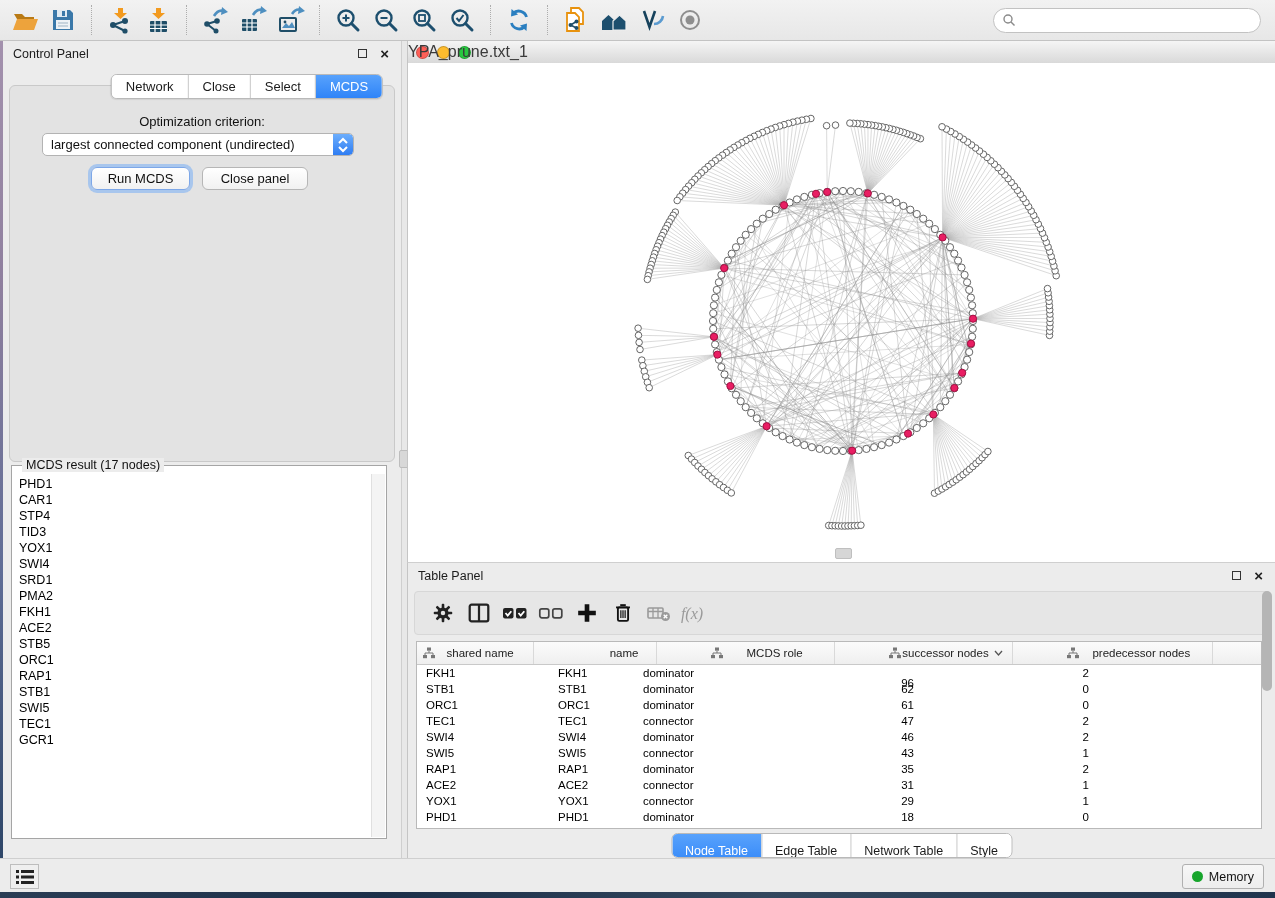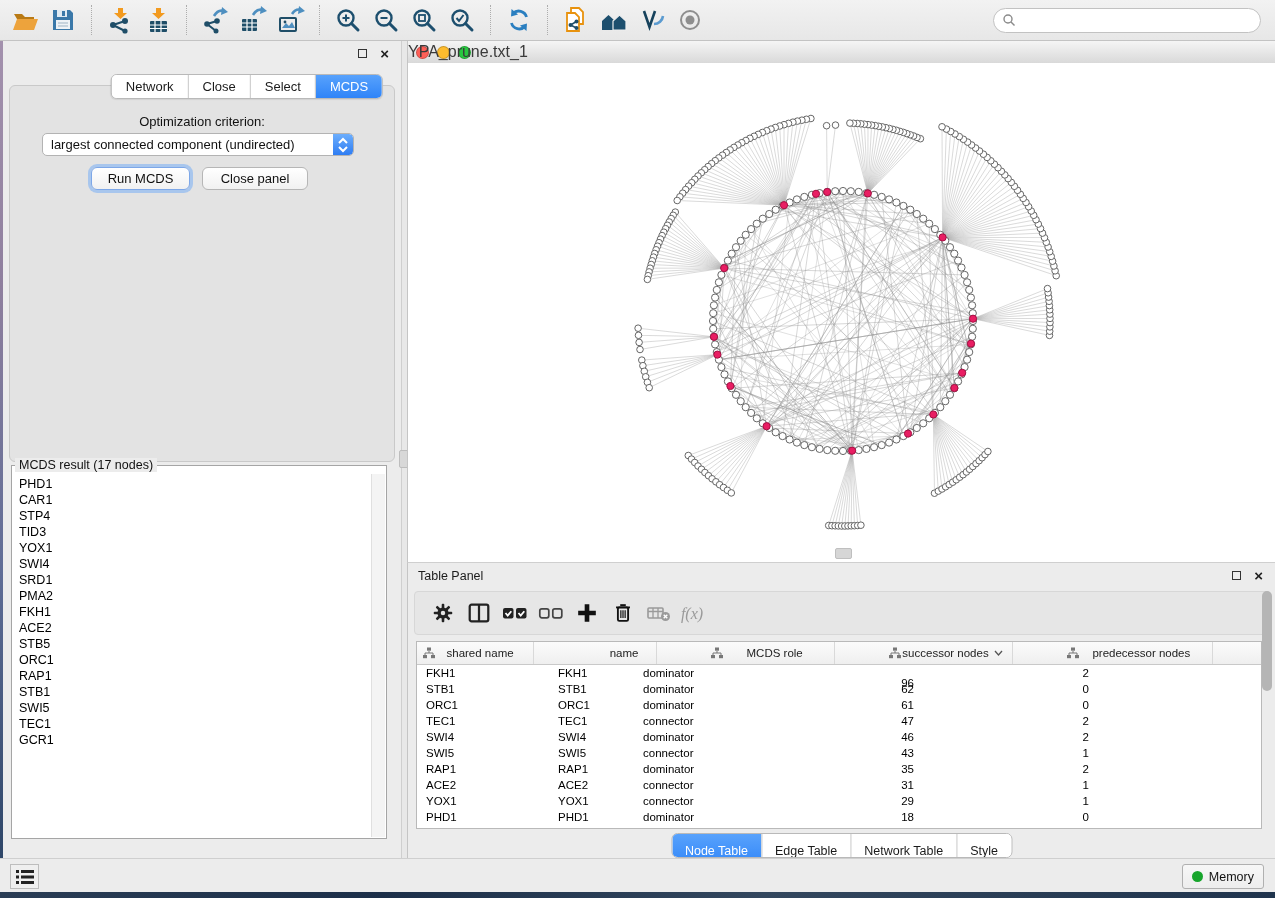--- a/index.html
+++ b/index.html
@@ -36,21 +36,21 @@
   #opt-label{position:absolute;left:0;right:0;top:73px;text-align:center;font-size:13px;color:#111;}
   #criterion{position:absolute;left:39px;top:92px;width:312px;height:23px;background:#ffffff;border:1px solid #b3b3b3;
     border-radius:5px;display:flex;align-items:center;box-sizing:border-box;overflow:hidden;}
   #criterion .val{flex:1;font-size:13px;padding-left:8px;color:#111;white-space:nowrap;}
   #criterion .stepper{width:20px;align-self:stretch;background:linear-gradient(#6caefd,#2f7df2);display:flex;align-items:center;justify-content:center;border-radius:0 4px 4px 0;}
   .cp-btn{position:absolute;top:126px;height:23px;background:linear-gradient(#ffffff,#f1f1f1);border:1px solid #b6b6b6;
     border-radius:6px;font-size:13px;color:#111;display:flex;align-items:center;justify-content:center;box-sizing:border-box;}
   #run-btn{left:88px;width:99px;border-color:#7da7e8;box-shadow:0 0 0 3px rgba(120,175,245,.55);}
   #closepanel-btn{left:199px;width:106px;}
   #result-box{position:absolute;left:8px;top:424px;width:374px;height:372px;border:1px solid #a5a5a5;margin:0;padding:0;background:#fff;}
-  #result-legend{position:absolute;left:3px;top:-8px;background:#ececec;padding:0 4px;font-size:12.5px;color:#111;}
+  #result-legend{position:absolute;left:10px;top:-8px;background:#ececec;padding:0 4px;font-size:12.5px;color:#111;}
   #result-list{position:absolute;left:1px;top:8px;right:14px;bottom:1px;background:#fff;overflow:hidden;padding:2px 0 0 6px;}
   .result-item{font-size:12.5px;line-height:16px;color:#000;}
   #result-scroll{position:absolute;right:1px;top:8px;width:13px;bottom:1px;background:#f4f4f4;border-left:1px solid #e0e0e0;}
   
   #v-splitter{left:402px;top:41px;width:5px;height:817px;background:#e8e8e8;}
   #v-handle{left:399px;top:450px;width:9px;height:16px;background:#d8d8d8;border:1px solid #bdbdbd;border-radius:2px;}
   #h-handle{left:835px;top:548px;width:15px;height:9px;background:#d6d6d6;border:1px solid #bfbfbf;border-radius:2px;z-index:4;}
   
   #network-window{left:407px;top:41px;width:868px;height:521px;background:#fff;box-sizing:border-box;border-left:1px solid #c5c5c5;}
   #net-titlebar{position:absolute;left:0;top:0;right:0;height:22px;background:linear-gradient(#f5f5f5,#d9d9d9);
@@ -233,20 +233,23 @@
         <circle cx="6" cy="6" r="4" fill="none" stroke="#8a8a8a" stroke-width="1.4"></circle>
         <path d="M9 9l3.5 3.5" stroke="#8a8a8a" stroke-width="1.4"></path>
       </svg>
     <input type="text" value="" style="">
   </div>
 </div>
 
 <div id="desktop-left" class="abs"></div>
 
 <div id="control-panel" class="abs">
+  <div class="panel-titlebar">
+    <span class="panel-title">Control Panel</span>
+  </div>
   <div class="win-float"></div>
   <div class="win-close">×</div>
 
   <div id="cp-content"></div>
   <div id="cp-tabs">
       <div class="seg">Network</div>
       <div class="seg">Close</div>
       <div class="seg">Select</div>
       <div class="seg active">MCDS</div>
     </div>

